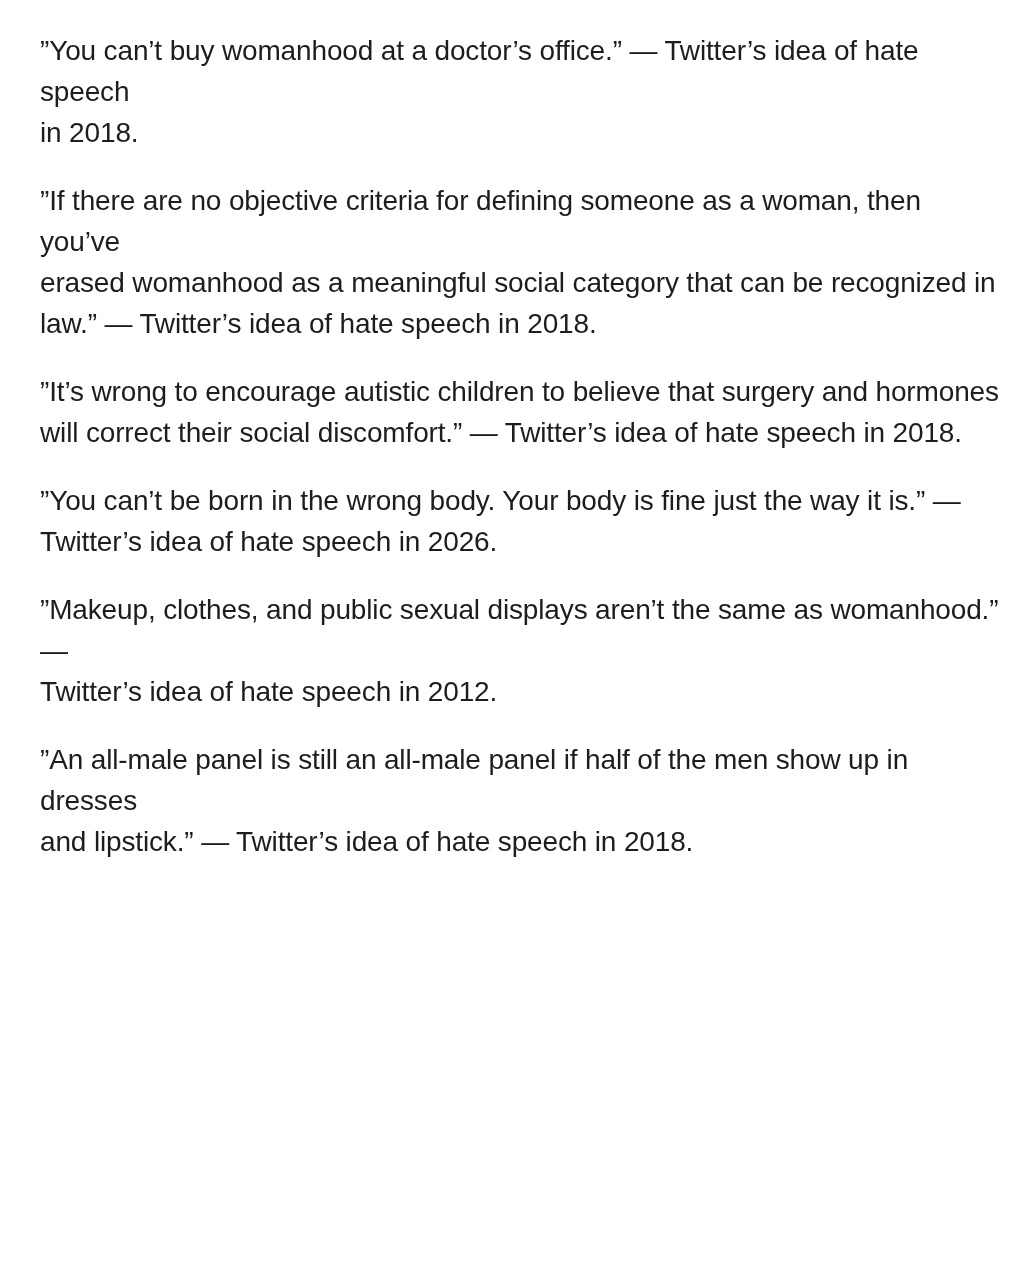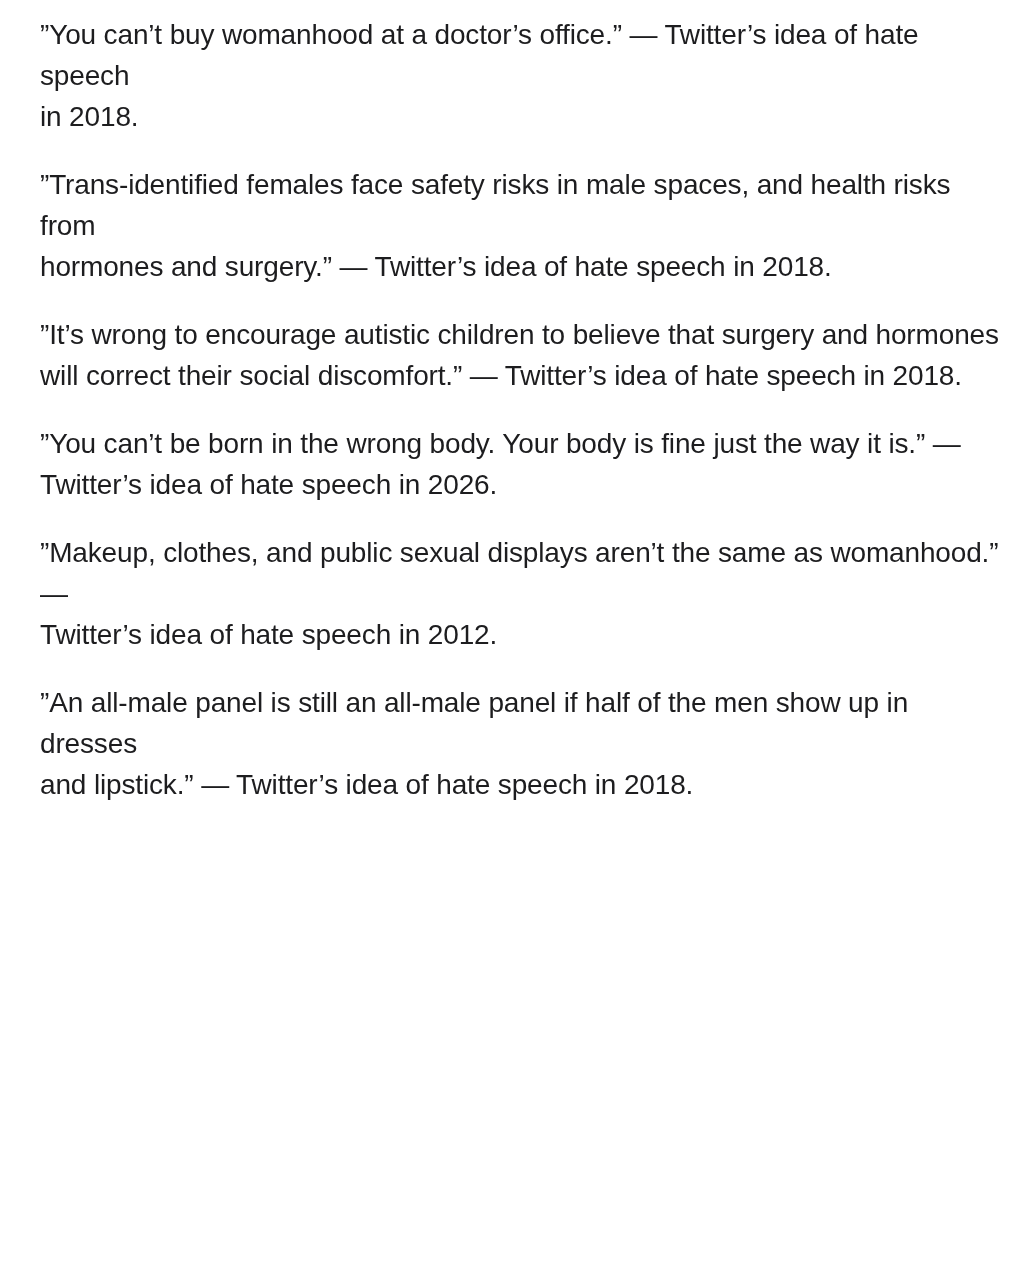--- a/index.html
+++ b/index.html
@@ -10,37 +10,38 @@
   .page {
     width: 1032px;
     height: 1280px;
     box-sizing: border-box;
     background: #ffffff;
     padding: 14px 30px 0 40px;
     overflow: hidden;
     font-family: "Liberation Sans", sans-serif;
   }
   .quote-para {
-    margin: 0 0 27px 0;
+    margin: 16px 0 27px 0;
     font-size: 28px;
     line-height: 41px;
     letter-spacing: -0.15px;
     color: #1d1d1f;
     white-space: pre-line;
     font-weight: 400;
   }
 </style>
 </head>
 <body>
 
 <div class="page">
   <p class="quote-para">”You can’t buy womanhood at a doctor’s office.” — Twitter’s idea of hate speech
 in 2018.</p>
-  <p class="quote-para">”Trans-identified females face safety risks in male spaces, and health risks from
-hormones and surgery.” — Twitter’s idea of hate speech in 2018.</p>
+  <p class="quote-para">”If there are no objective criteria for defining someone as a woman, then you’ve
+erased womanhood as a meaningful social category that can be recognized in
+law.” — Twitter’s idea of hate speech in 2018.</p>
   <p class="quote-para">”It’s wrong to encourage autistic children to believe that surgery and hormones
 will correct their social discomfort.” — Twitter’s idea of hate speech in 2018.</p>
   <p class="quote-para">”You can’t be born in the wrong body. Your body is fine just the way it is.” —
 Twitter’s idea of hate speech in 2026.</p>
   <p class="quote-para">”Makeup, clothes, and public sexual displays aren’t the same as womanhood.” —
 Twitter’s idea of hate speech in 2012.</p>
   <p class="quote-para">”An all-male panel is still an all-male panel if half of the men show up in dresses
 and lipstick.” — Twitter’s idea of hate speech in 2018.</p>
 
 </div>

